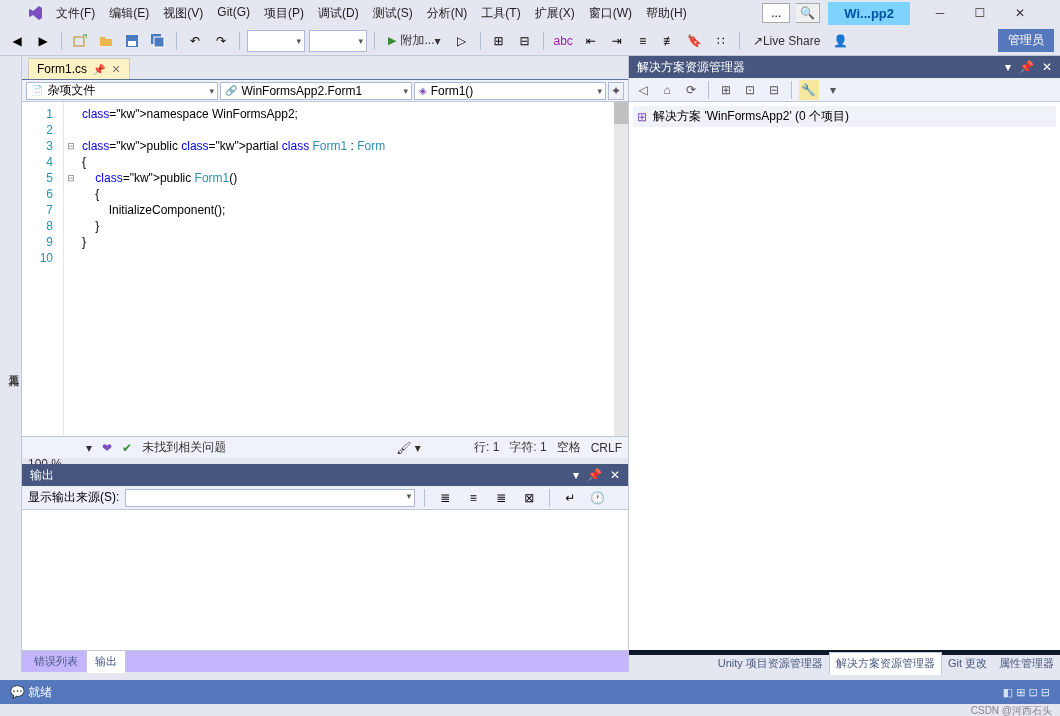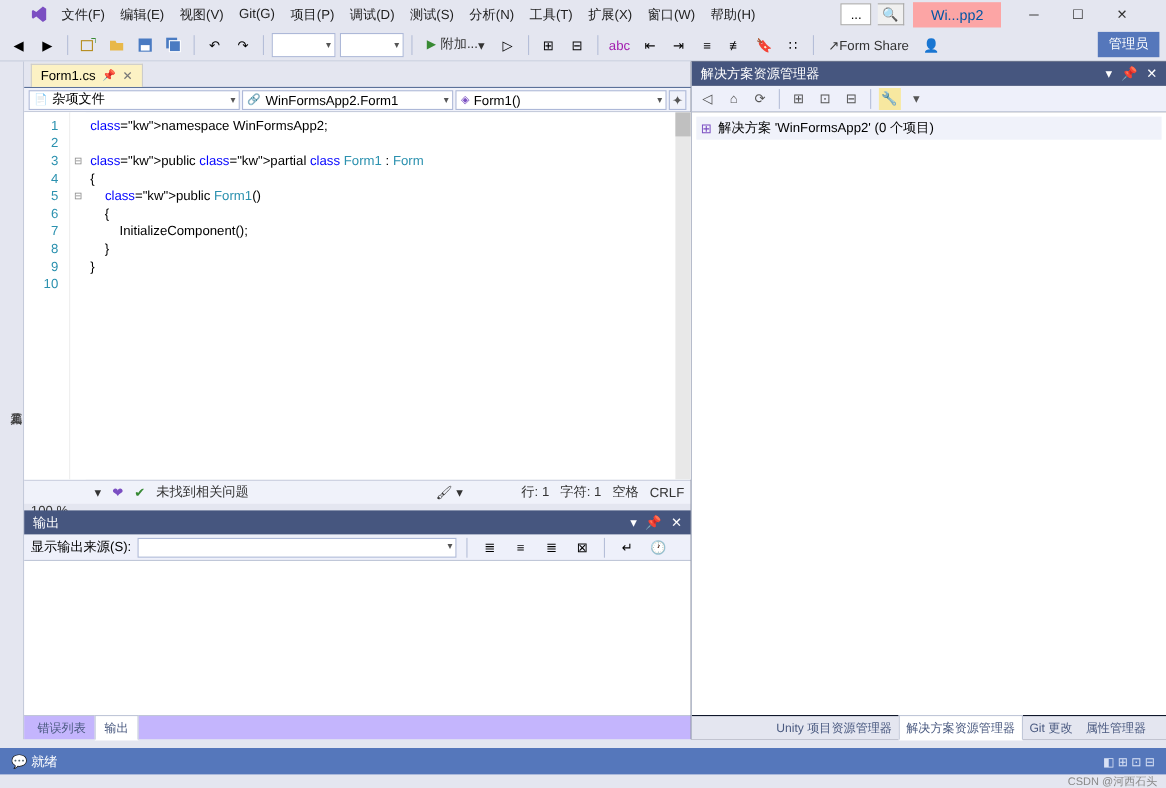--- a/index.html
+++ b/index.html
@@ -6,21 +6,21 @@
 body { width: 1060px; height: 716px; background: #e4e6f0; overflow: hidden; position: relative; }
 
 
 .titlebar { height: 26px; background: #e4e6f0; display: flex; align-items: center; padding: 0 20px; }
 .vs-logo { width: 18px; height: 18px; margin: 0 6px; display:flex; align-items:center; justify-content:center; }
 .menu { display: flex; gap: 2px; }
 .menu-item { padding: 3px 6px; color: #1e1e1e; cursor: pointer; }
 .title-right { margin-left: auto; display: flex; align-items: center; gap: 0; }
 .search-box-top { width: 28px; height: 20px; border: 1px solid #aaa; background: #fff; display:flex; align-items:center; justify-content:center; margin-right:6px;}
 .search-btn-top { width: 24px; height: 20px; border:1px solid #aaa; border-left:none; background:#f0f0f0; display:flex; align-items:center; justify-content:center; margin-right:8px;}
-.solution-title { background: #fca5a5; color: #0055a5; padding: 4px 16px; font-weight: normal; font-size:13px;}
+.solution-title { background: #7dd3fc; color: #0055a5; padding: 4px 16px; font-weight: bold; font-size:13px;}
 .win-btns { display: flex; margin-left: 10px; }
 .win-btn { width: 40px; height: 22px; display: flex; align-items: center; justify-content: center; color: #333; cursor:pointer;}
 
 
 .toolbar { height: 30px; background: #e4e6f0; border-bottom: 1px solid #c0c7d8; display: flex; align-items: center; padding: 0 6px; gap: 4px; }
 .tb-btn { height: 22px; min-width: 22px; display: flex; align-items: center; justify-content: center; border: 1px solid transparent; cursor:pointer; padding: 0 2px;}
 .tb-sep { width: 1px; height: 18px; background: #b5bed8; margin: 0 3px; }
 .tb-combo { height: 22px; border: 1px solid #adb8d8; background: #fff; min-width: 58px; display:flex; align-items:center; padding: 0 14px 0 4px; position:relative;}
 .tb-combo::after { content:"▾"; position:absolute; right:3px; font-size:9px; color:#555;}
 .tb-start { display:flex; align-items:center; color:#333; padding: 0 6px; cursor:pointer;}
@@ -85,21 +85,21 @@
 .sln-header .icons{ margin-left:auto; display:flex; gap:8px; font-size:11px;}
 .sln-toolbar { height:24px; background:#eef0fa; border-bottom:1px solid #c0c7d8; display:flex; align-items:center; padding:0 4px; gap:4px;}
 .sln-toolbar .tbic{ width:20px; height:20px; display:flex; align-items:center; justify-content:center; color:#555; cursor:pointer;}
 .sln-search { height:22px; border:1px solid #c0c7d8; background:#fff; display:flex; align-items:center; padding:0 6px; color:#888; margin:2px;}
 .sln-search .mag{ margin-left:auto; color:#555;}
 .sln-tree { flex:1; background:#fff; padding:4px;}
 .sln-node { display:flex; align-items:center; gap:6px; padding:2px 4px; background:#f0f2fa;}
 .sln-icon{ color:#7b4fc2;}
 
 
-.right-bottom-tabs { height:22px; background:#e4e6f0; display:flex; align-items:center; justify-content:flex-end; padding-right:12px; border-top:1px solid #0f172a;}
+.right-bottom-tabs { height:22px; background:#e4e6f0; display:flex; align-items:center; justify-content:flex-end; padding-right:0; border-top:5px solid #0f172a;}
 .rtab { padding:3px 6px; color:#4a5a80; cursor:pointer; font-size:11px;}
 .rtab.active { background:#fff; border:1px solid #c0c7d8; border-bottom:1px solid #fff;}
 
 
 .statusbar { height:24px; background:#5577bb; color:#fff; display:flex; align-items:center; padding:0 10px; font-size:12px; position:absolute; bottom:12px; left:0; right:0;}
 .statusbar .right{ margin-left:auto; font-size:11px; color:#d9e2f5;}
 .watermark { height:12px; font-size:10px; color:#888; position:absolute; bottom:0; right:8px;}
 
 svg { display:block;}
 </style>
@@ -181,21 +181,21 @@
   <div class="tb-btn">⊟</div>
   <div class="tb-sep"></div>
   <div class="tb-btn" style="color:#a21caf;">abc</div>
   <div class="tb-btn">⇤</div>
   <div class="tb-btn">⇥</div>
   <div class="tb-btn">≡</div>
   <div class="tb-btn">≢</div>
   <div class="tb-btn">🔖</div>
   <div class="tb-btn">∷</div>
   <div class="tb-sep"></div>
-  <div class="live-share">↗ <span>Form Share</span></div>
+  <div class="live-share">↗ <span>Live Share</span></div>
   <div class="tb-btn">👤</div>
   <div class="admin-badge">管理员</div>
 </div>
 
 <div class="main-area">
   <div class="left-rail">工具箱</div>
 
   <div class="center-col">
     <div class="doc-tabs">
       <div class="doc-tab">

